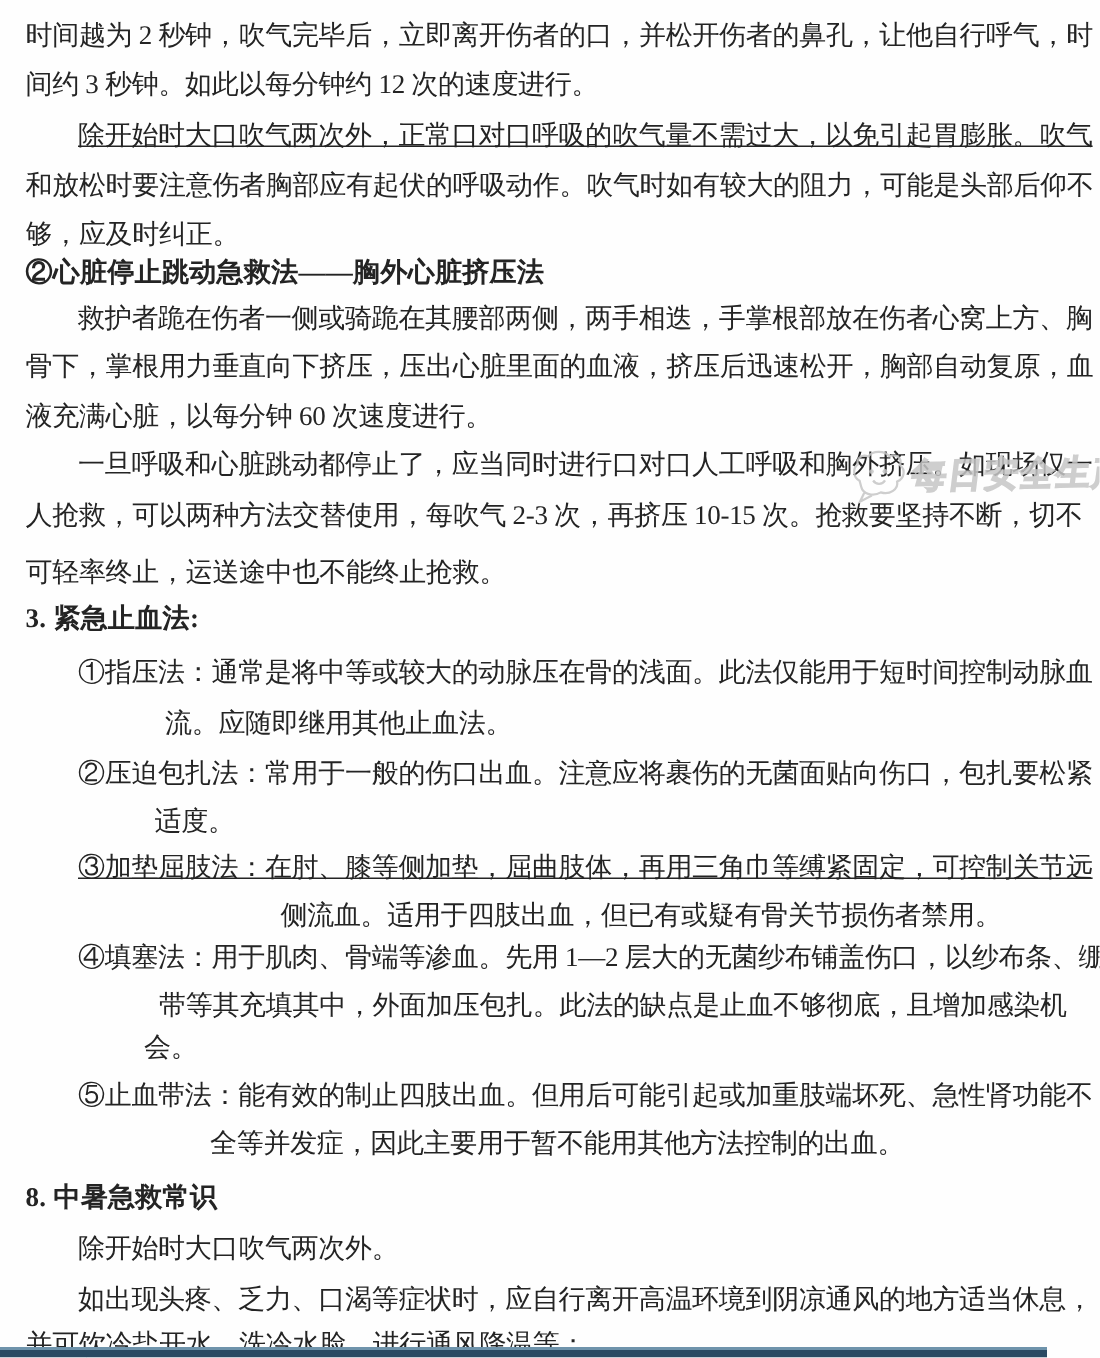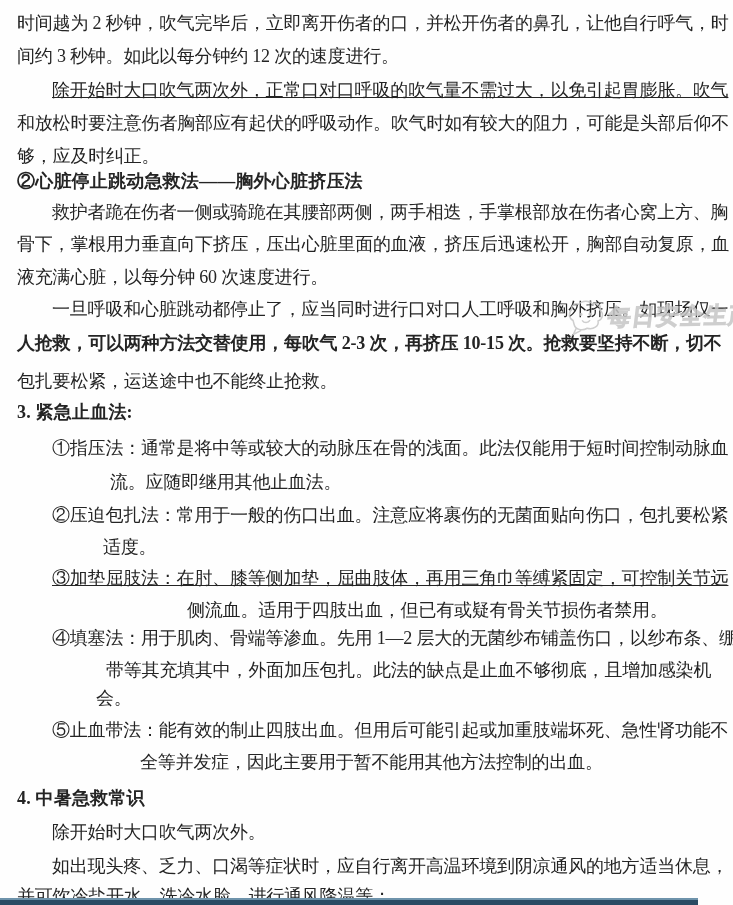--- a/index.html
+++ b/index.html
@@ -79,35 +79,35 @@
       <div class="line" style="left: 17px; top: 13px;">时间越为 2 秒钟，吹气完毕后，立即离开伤者的口，并松开伤者的鼻孔，让他自行呼气，时</div>
       <div class="line" style="left: 17px; top: 46px;">间约 3 秒钟。如此以每分钟约 12 次的速度进行。</div>
       <div class="line" style="left: 52px; top: 80px; text-decoration: underline;">除开始时大口吹气两次外，正常口对口呼吸的吹气量不需过大，以免引起胃膨胀。吹气</div>
       <div class="line" style="left: 17px; top: 113px;">和放松时要注意伤者胸部应有起伏的呼吸动作。吹气时如有较大的阻力，可能是头部后仰不</div>
       <div class="line" style="left: 17px; top: 146px;">够，应及时纠正。</div>
       <div class="line bold" style="left: 17px; top: 171px; text-align: center;">②心脏停止跳动急救法——胸外心脏挤压法</div>
       <div class="line" style="left: 52px; top: 202px;">救护者跪在伤者一侧或骑跪在其腰部两侧，两手相迭，手掌根部放在伤者心窝上方、胸</div>
       <div class="line" style="left: 17px; top: 234px;">骨下，掌根用力垂直向下挤压，压出心脏里面的血液，挤压后迅速松开，胸部自动复原，血</div>
       <div class="line" style="left: 17px; top: 267px;">液充满心脏，以每分钟 60 次速度进行。</div>
       <div class="line" style="left: 52px; top: 299px;">一旦呼吸和心脏跳动都停止了，应当同时进行口对口人工呼吸和胸外挤压。如现场仅一</div>
-      <div class="line" style="left: 17px; top: 333px; font-weight: bold;">人抢救，可以两种方法交替使用，每吹气 2-3 次，再挤压 10-15 次。抢救要坚持不断，切不</div>
-      <div class="line" style="left: 17px; top: 371px;">包扎要松紧，运送途中也不能终止抢救。</div>
+      <div class="line" style="left: 17px; top: 333px;">人抢救，可以两种方法交替使用，每吹气 2-3 次，再挤压 10-15 次。抢救要坚持不断，切不</div>
+      <div class="line" style="left: 17px; top: 371px;">可轻率终止，运送途中也不能终止抢救。</div>
       <div class="line bold" style="left: 17px; top: 402px;">3. 紧急止血法:</div>
       <div class="line" style="left: 52px; top: 438px;">①指压法：通常是将中等或较大的动脉压在骨的浅面。此法仅能用于短时间控制动脉血</div>
       <div class="line" style="left: 110px; top: 472px;">流。应随即继用其他止血法。</div>
       <div class="line" style="left: 52px; top: 505px;">②压迫包扎法：常用于一般的伤口出血。注意应将裹伤的无菌面贴向伤口，包扎要松紧</div>
       <div class="line" style="left: 103px; top: 537px;">适度。</div>
       <div class="line" style="left: 52px; top: 568px; text-decoration: underline;">③加垫屈肢法：在肘、膝等侧加垫，屈曲肢体，再用三角巾等缚紧固定，可控制关节远</div>
       <div class="line" style="left: 187px; top: 600px;">侧流血。适用于四肢出血，但已有或疑有骨关节损伤者禁用。</div>
       <div class="line" style="left: 52px; top: 628px;">④填塞法：用于肌肉、骨端等渗血。先用 1—2 层大的无菌纱布铺盖伤口，以纱布条、绷</div>
       <div class="line" style="left: 106px; top: 660px; text-align: center;">带等其充填其中，外面加压包扎。此法的缺点是止血不够彻底，且增加感染机</div>
       <div class="line" style="left: 96px; top: 688px;">会。</div>
       <div class="line" style="left: 52px; top: 720px;">⑤止血带法：能有效的制止四肢出血。但用后可能引起或加重肢端坏死、急性肾功能不</div>
       <div class="line" style="left: 140px; top: 752px;">全等并发症，因此主要用于暂不能用其他方法控制的出血。</div>
-      <div class="line bold" style="left: 17px; top: 788px;">4. 中暑急救常识</div>
+      <div class="line bold" style="left: 17px; top: 788px;">8. 中暑急救常识</div>
       <div class="line" style="left: 52px; top: 822px;">除开始时大口吹气两次外。</div>
       <div class="line" style="left: 52px; top: 856px;">如出现头疼、乏力、口渴等症状时，应自行离开高温环境到阴凉通风的地方适当休息，</div>
       <div class="line" style="left: 17px; top: 886px;">并可饮冷盐开水、洗冷水脸，进行通风降温等；</div>
     </div>
 
   <div class="watermark">
     <svg width="40" height="38" viewBox="0 0 40 38">
       <g fill="none" stroke="#c6c6c6" stroke-width="1.5">
         <path d="M7 22 C3 20, 2 14, 6 11 C5 7, 9 4, 13 6 C16 2, 24 2, 27 6 C32 4, 36 8, 34 12 C38 15, 37 21, 32 23 C33 28, 27 32, 21 30 C16 33, 9 31, 8 26 Z"></path>
         <circle cx="15" cy="16" r="1.6" fill="#c6c6c6" stroke="none"></circle>

